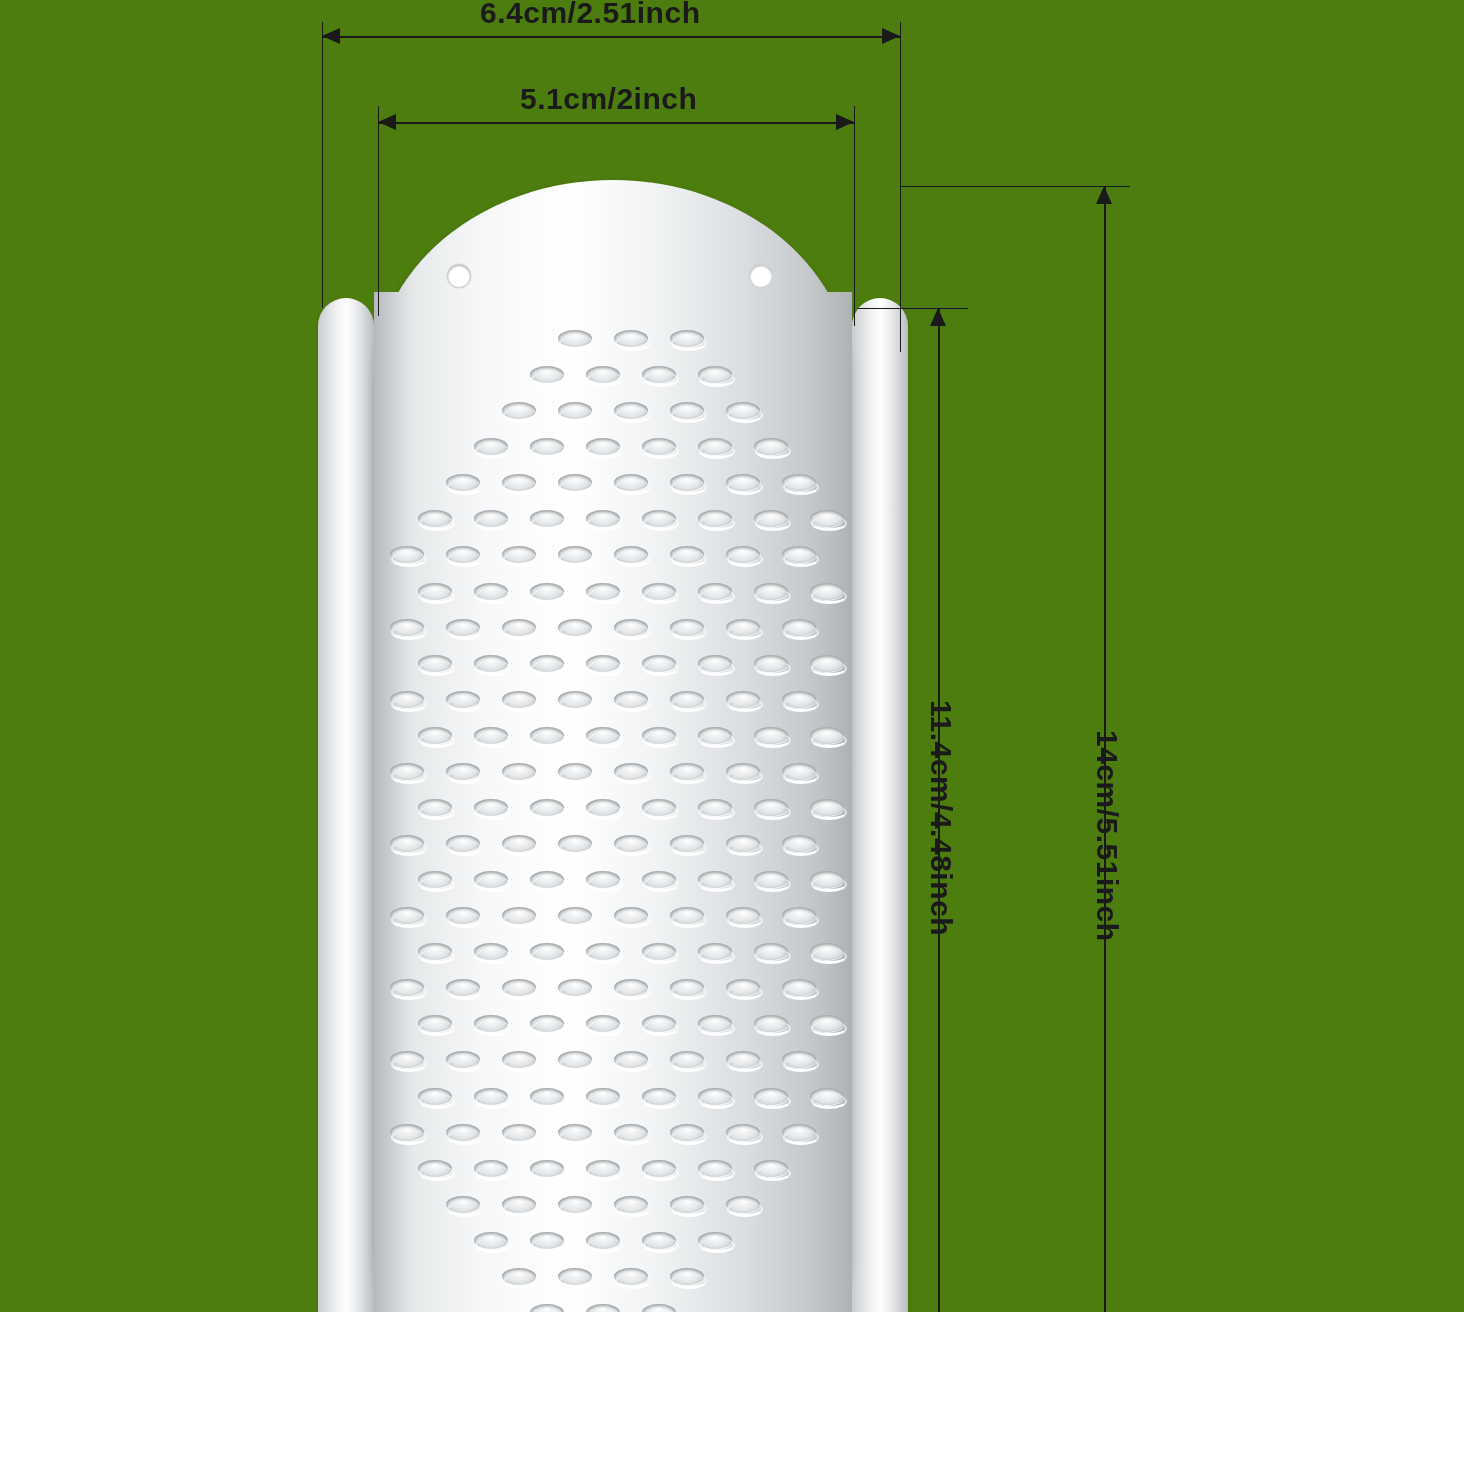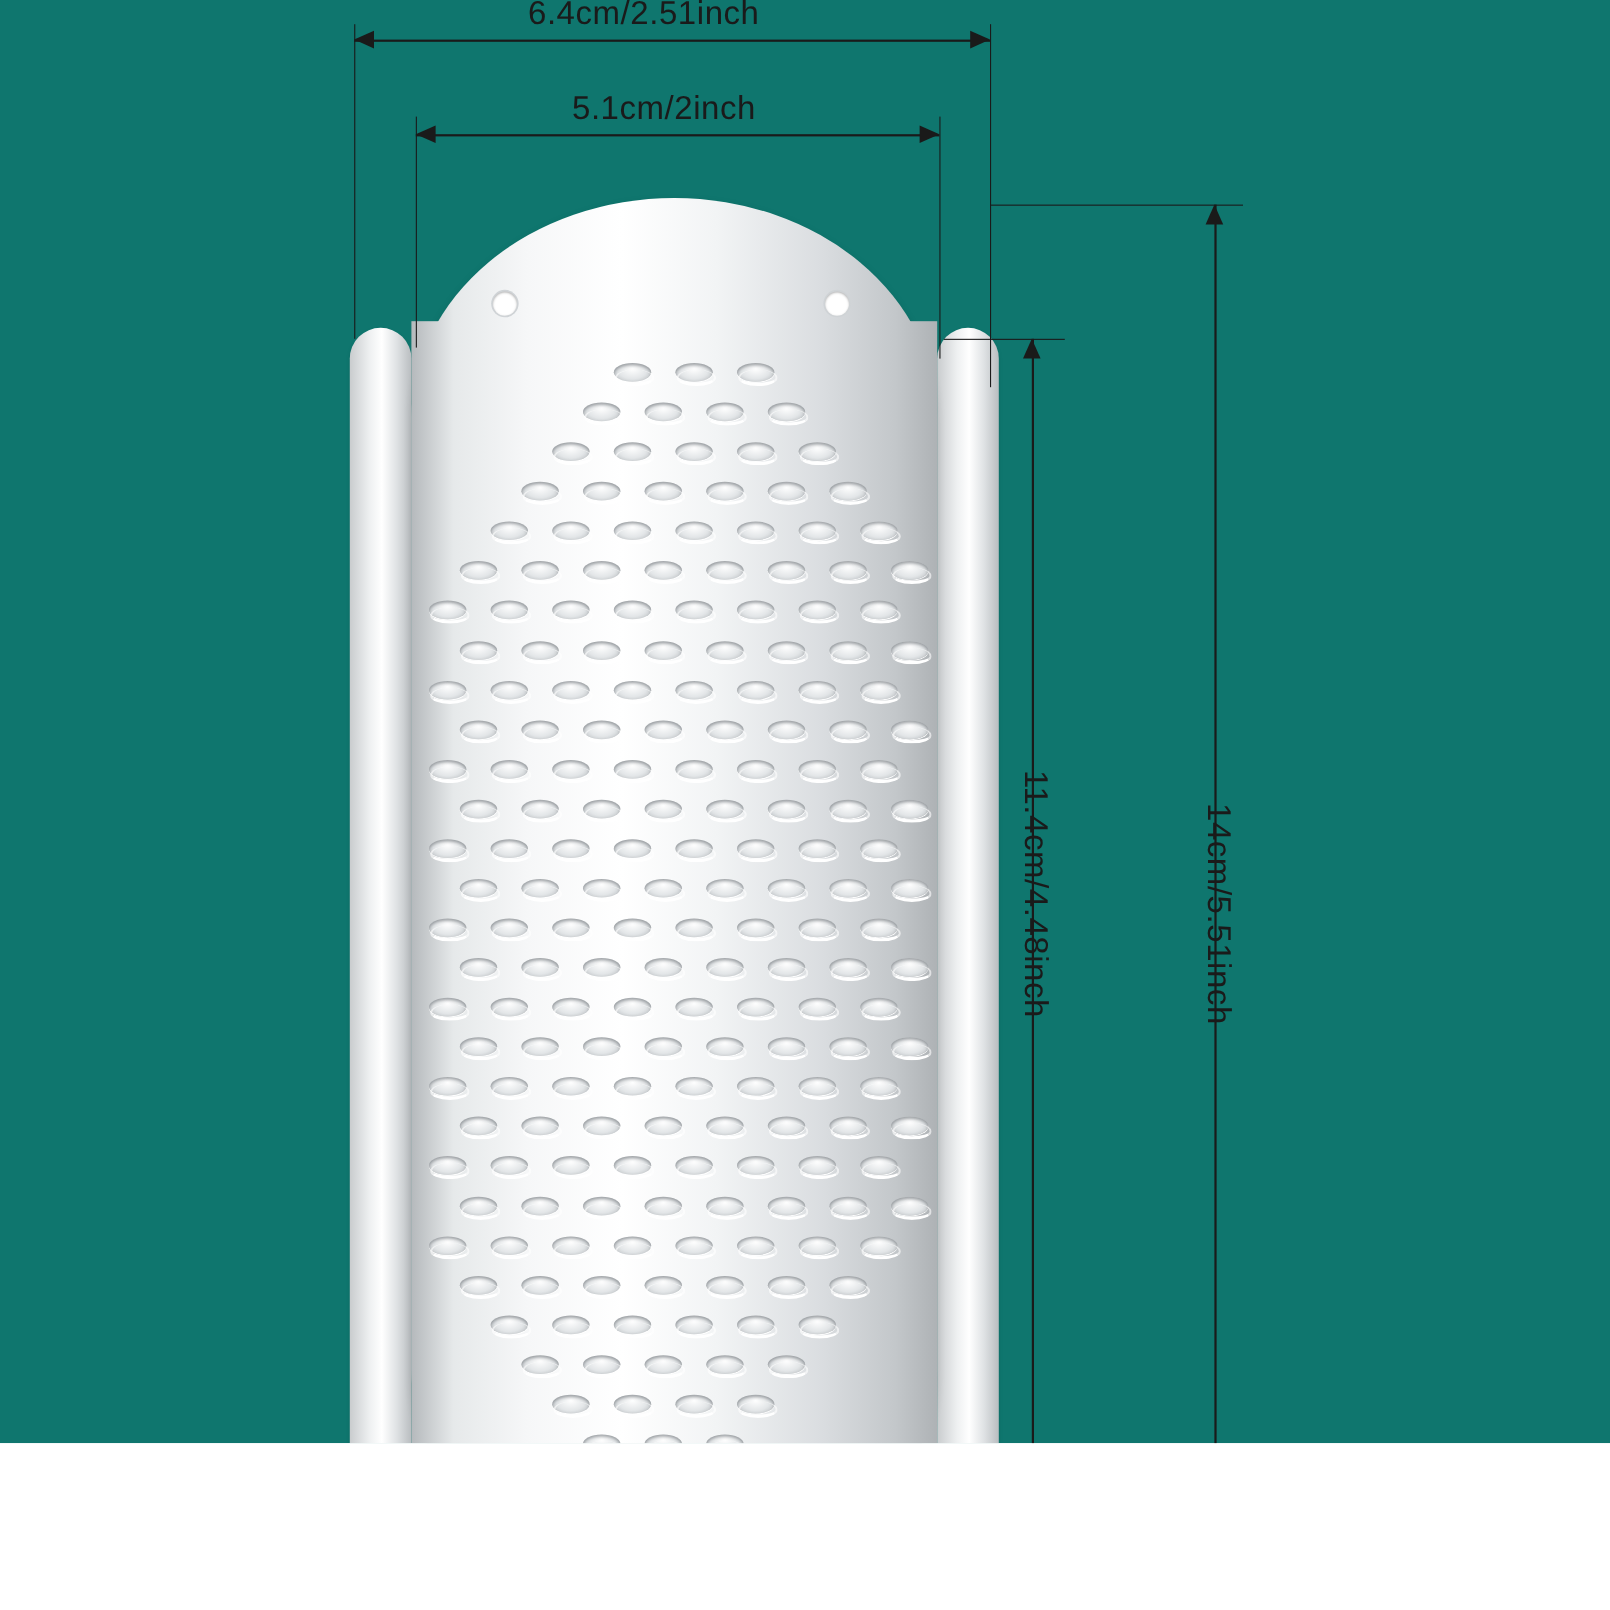--- a/index.html
+++ b/index.html
@@ -4,23 +4,24 @@
 <style>
   html, body {
     margin: 0;
     padding: 0;
     background: #ffffff;
   }
   #stage {
     position: relative;
     width: 1464px;
     height: 1312px;
-    background: #0f766e;
+    background: #4d7c0f;
     font-family: "Liberation Sans", sans-serif;
     overflow: hidden;
+    font-weight: bold;
   }
 
   
   .dim-label {
     position: absolute;
     color: #1a1a1a;
     font-size: 30px;
     letter-spacing: 0.5px;
     white-space: nowrap;
   }

